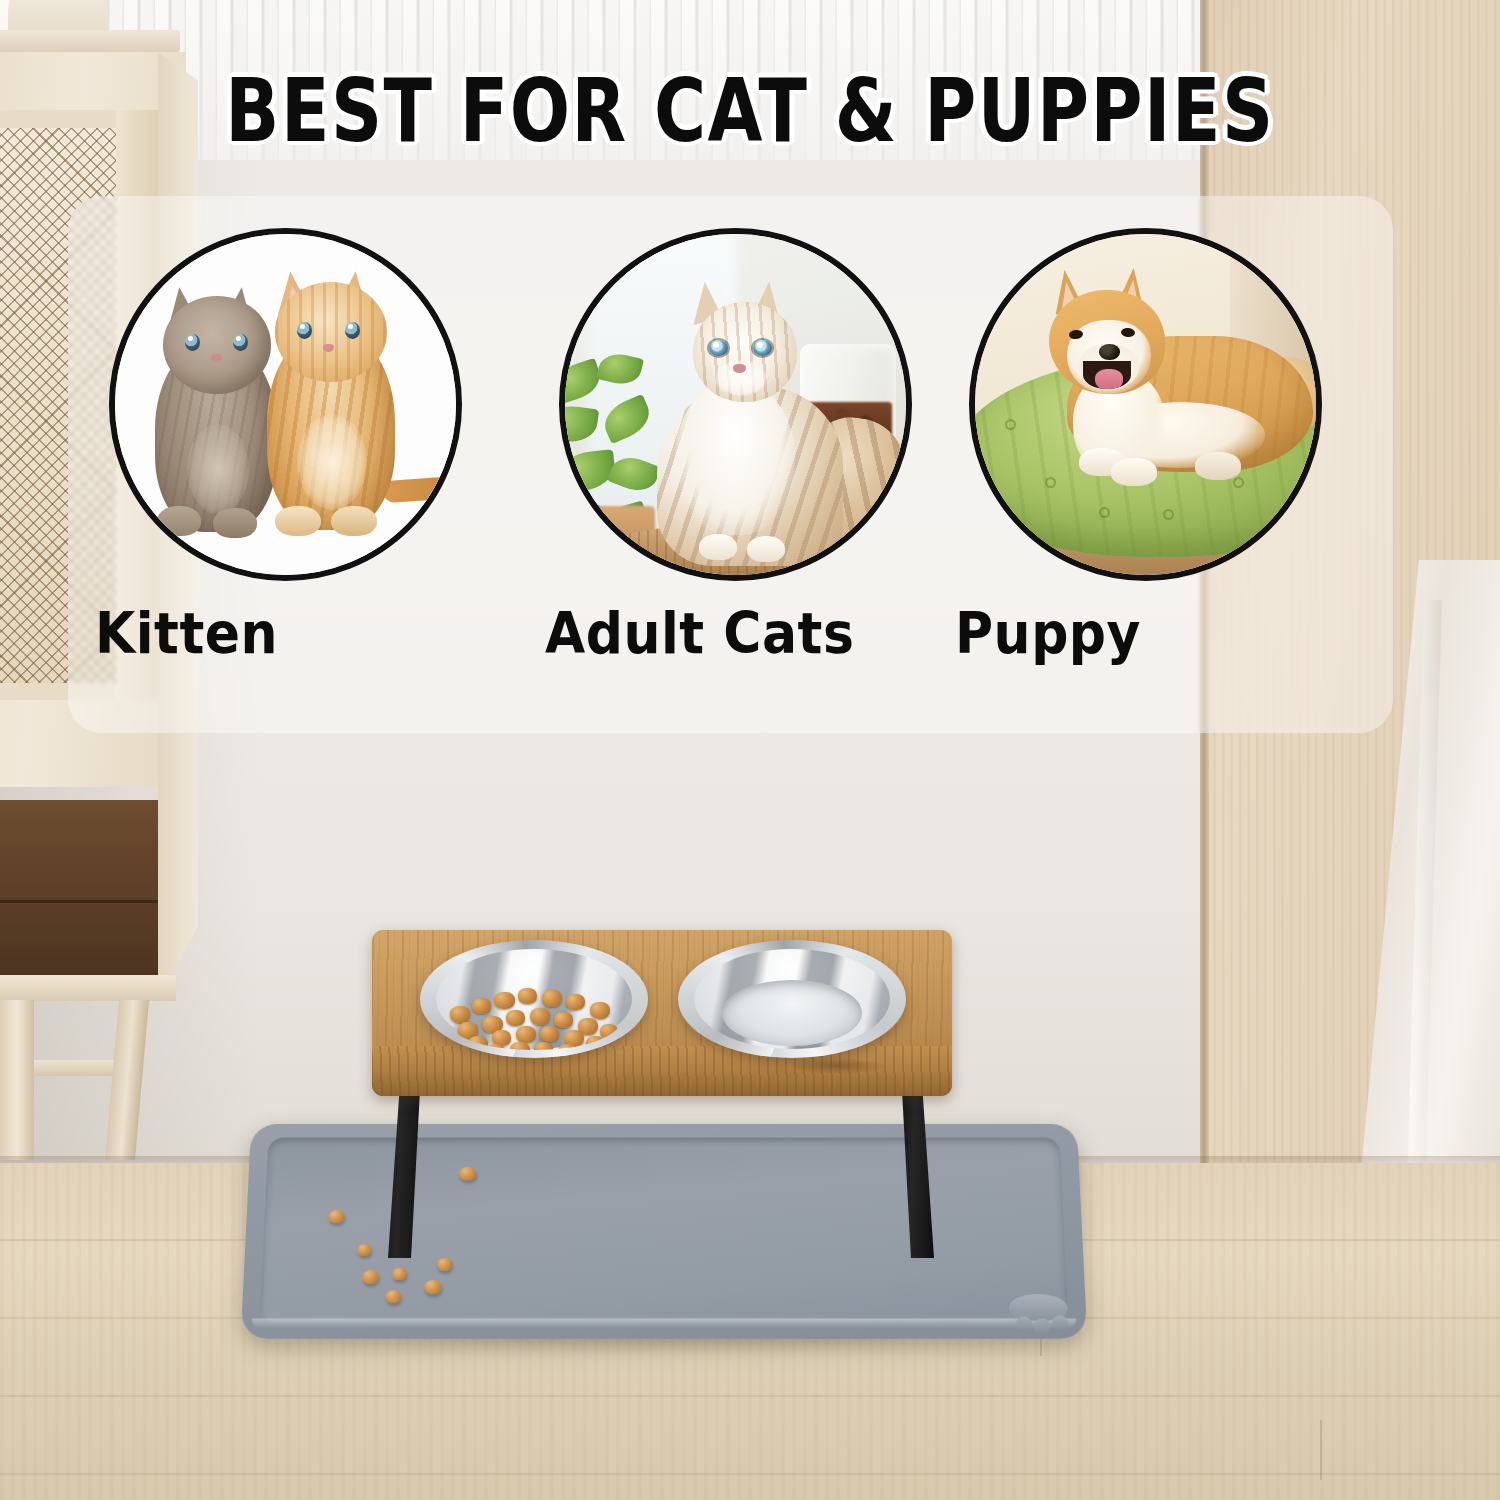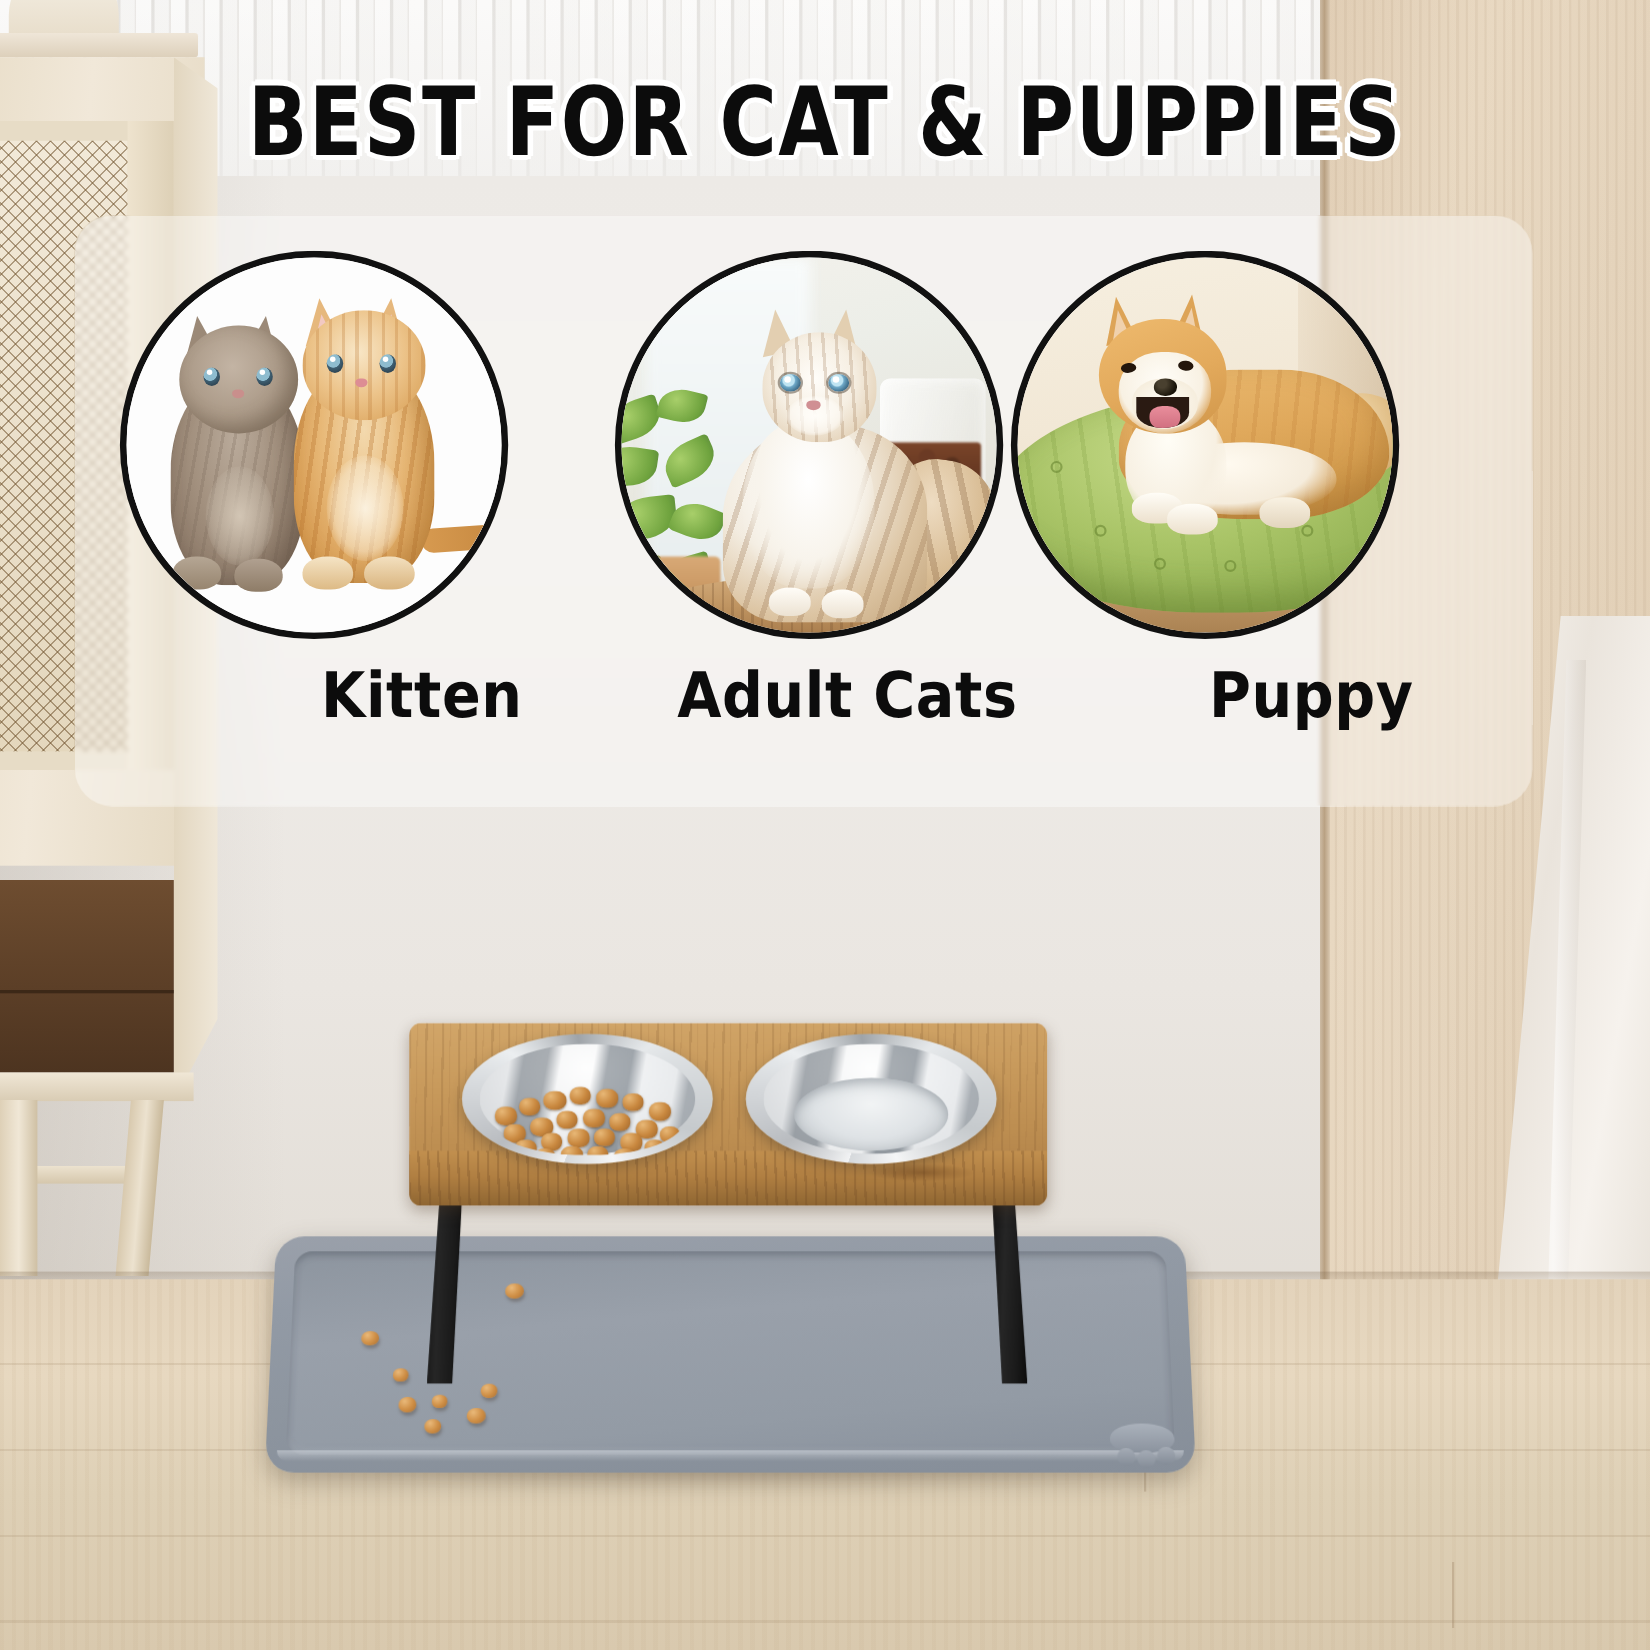--- a/index.html
+++ b/index.html
@@ -162,24 +162,24 @@
 
   
   .panel{
     position:absolute; left:68px; top:196px; width:1325px; height:537px;
     background:rgba(255,255,255,0.40);
     border-radius:34px;
     backdrop-filter:blur(2px);
   }
 
   
-  .pet-col{ position:absolute; top:228px; width:380px; text-align:right; }
+  .pet-col{ position:absolute; top:228px; width:380px; text-align:left; }
   .pet-col.c1{ left:95px; }
   .pet-col.c2{ left:545px; }
-  .pet-col.c3{ left:905px; }
+  .pet-col.c3{ left:955px; }
 
   .circle{
     position:relative; width:353px; height:353px; margin:0 auto;
     border-radius:50%; border:6px solid #111; overflow:hidden;
     background:#fbfbfb;
   }
   .pet-label{
     margin-top:22px; font-size:52px; font-weight:bold; color:#0c0c0c;
     font-family:"DejaVu Sans", sans-serif; letter-spacing:.5px;
     transform:scaleY(1.1);

